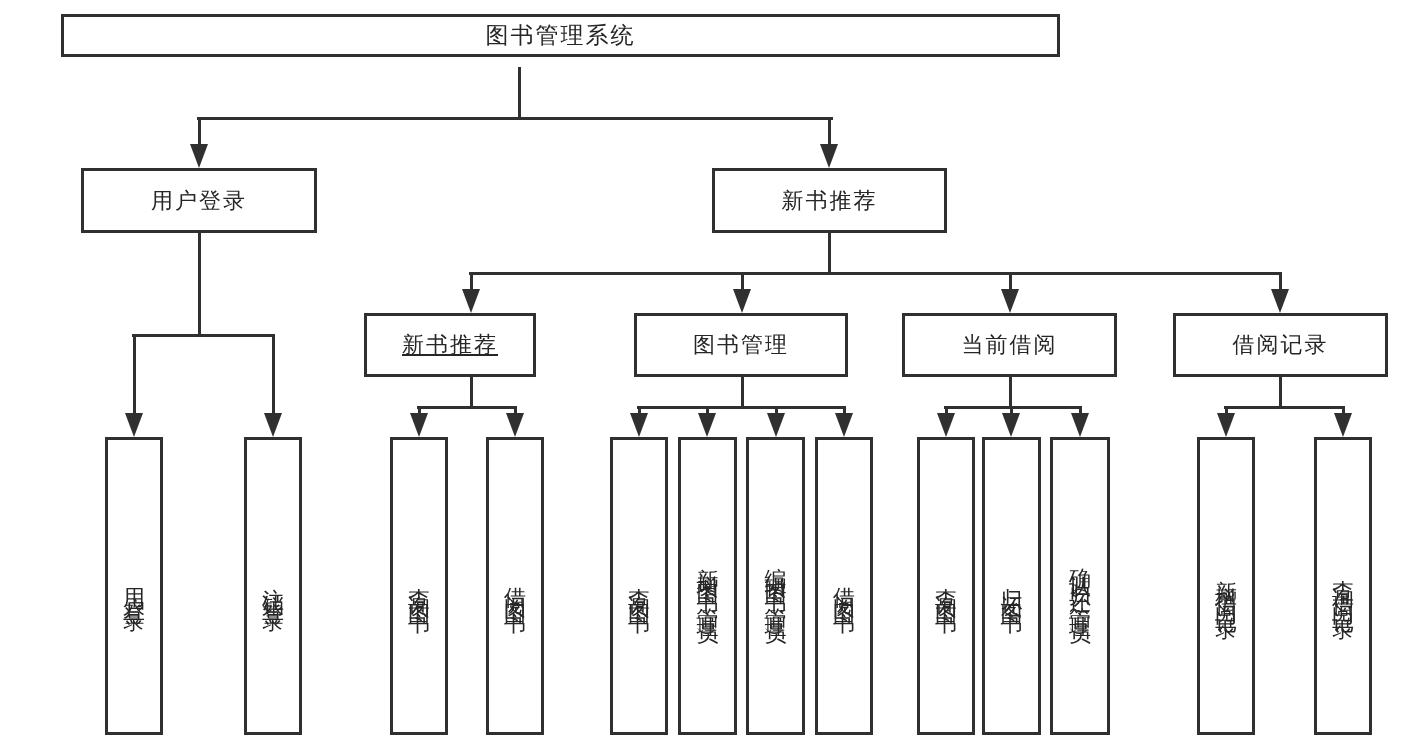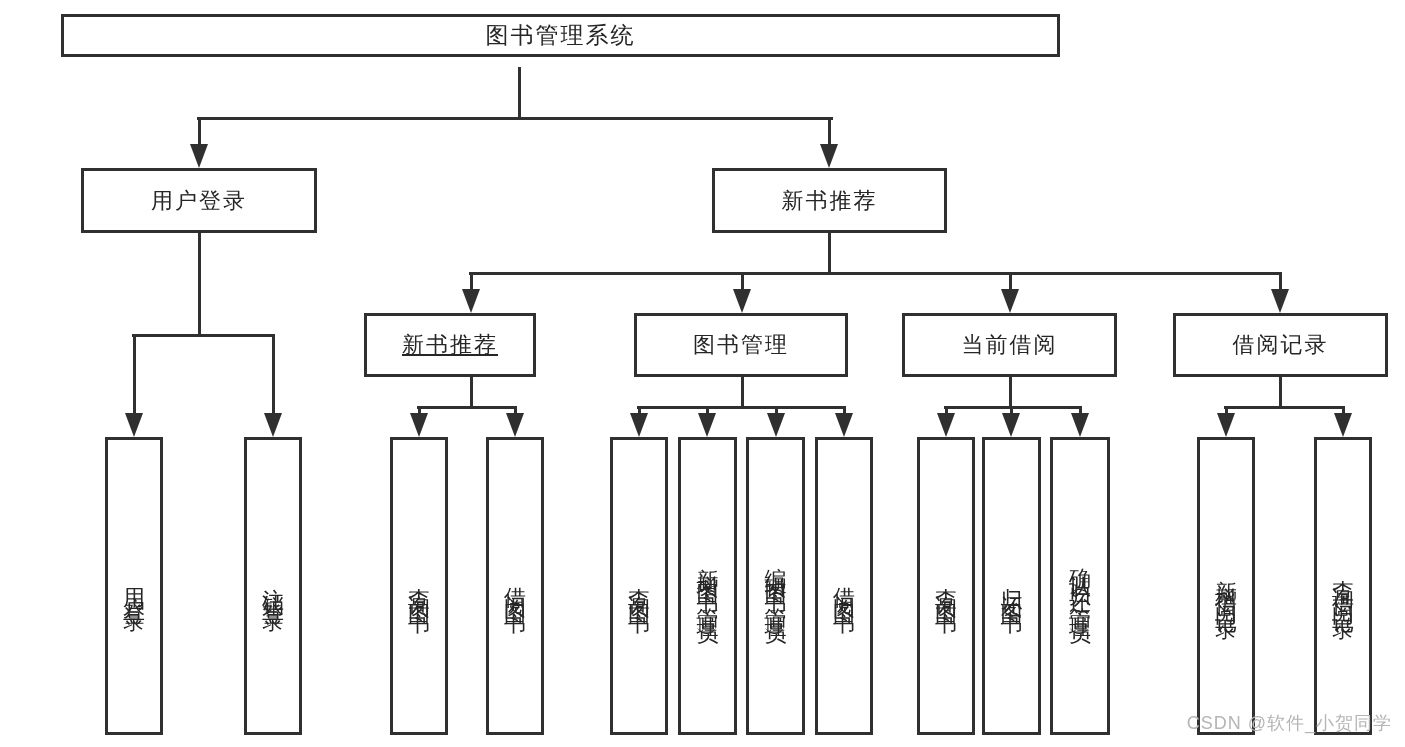--- a/index.html
+++ b/index.html
@@ -203,15 +203,14 @@
     <span class="vtext">确认归还（管理员）</span>
   </div>
 
   <div class="leaf" style="left:1197px; top:437px; width:58px; height:298px;">
     <span class="vtext">新增借阅记录</span>
   </div>
   <div class="leaf" style="left:1314px; top:437px; width:58px; height:298px;">
     <span class="vtext">查询借阅记录</span>
   </div>
 
-  <div class="watermark">CSDN @软件_小贺同学</div>
 
 </div>
 
 </body></html>

